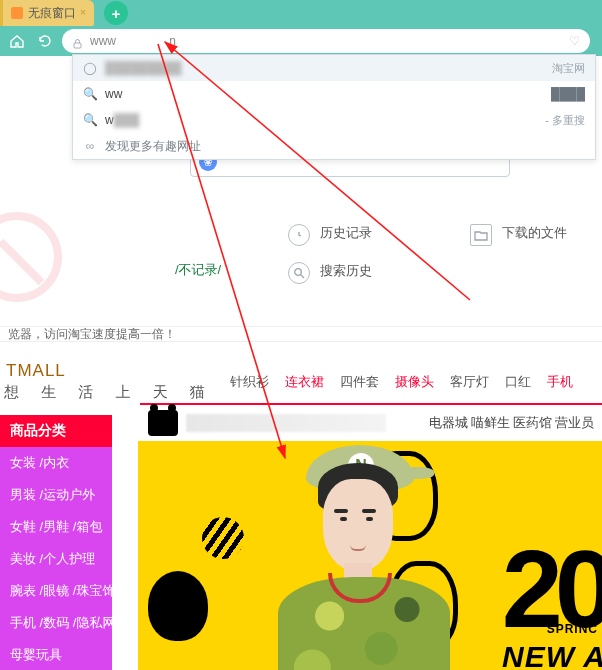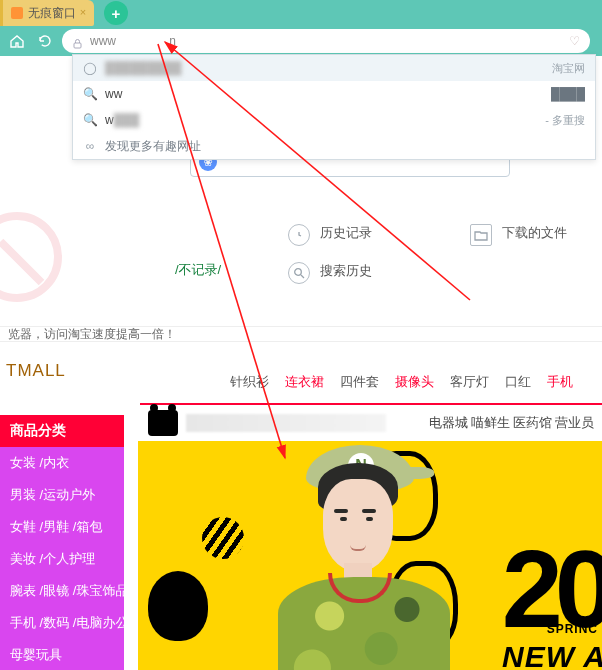--- a/index.html
+++ b/index.html
@@ -81,21 +81,21 @@
   .subnav{position:absolute;left:140px;right:0;top:48px;height:38px;display:flex;align-items:center;
       border-top:2px solid #ff0036}
   .subnav-logo{width:30px;height:26px;background:#000;border-radius:4px;margin:0 8px;position:relative}
   .subnav-logo::before,.subnav-logo::after{content:"";position:absolute;top:-6px;width:8px;height:8px;
       background:#000;border-radius:50%}
   .subnav-logo::before{left:2px}.subnav-logo::after{right:2px}
   .subnav-blur{flex:1;height:18px;background:linear-gradient(90deg,#e7e7e7,#f4f4f4);filter:blur(1px);margin-right:10px;max-width:200px}
   .subnav-links{display:flex;gap:3px;font-size:13px;color:#444;margin-left:auto;margin-right:8px}
 
   
-  .cats{position:absolute;left:0;top:60px;width:124px}
+  .cats{position:absolute;left:0;top:60px;width:112px}
   .cats-hd{background:#ff0036;color:#fff;font-size:14px;font-weight:bold;padding:7px 10px}
   .cats-list{background:#d946ef}
   .cats-list div{color:#fff;font-size:13px;padding:7px 10px;white-space:nowrap}
 
   
   .hero{position:absolute;left:138px;top:86px;right:0;bottom:0;background:#ffd500;overflow:hidden}
   .hero .stripeball{position:absolute;left:64px;top:76px;width:42px;height:42px;border-radius:50%;
       background:repeating-linear-gradient(125deg,#000 0 5px,#ffd500 5px 10px)}
   .hero .mascot{position:absolute;width:70px;height:90px;border:5px solid #000;border-radius:40% 40% 40% 40%/48% 48% 42% 42%}
   .hero .duck-body{position:absolute;width:60px;height:70px;background:#000;border-radius:50% 50% 45% 45%}
@@ -227,20 +227,21 @@
   </div>
 </div>
 <div class="no-record">/不记录/</div>
 
 <div class="defprompt">
   <span>览器，访问淘宝速度提高一倍！</span>
 </div>
 
 <div class="tmall">
   <div class="tmall-logo">TMALL</div>
+  <div class="tmall-slogan">想 生 活 上 天 猫</div>
 
   <div class="topcats">
     <span>针织衫</span>
     <span class="hot">连衣裙</span>
     <span>四件套</span>
     <span class="hot">摄像头</span>
     <span>客厅灯</span>
     <span>口红</span>
     <span class="hot">手机</span>
   </div>
@@ -257,21 +258,21 @@
   </div>
 
   <div class="cats">
     <div class="cats-hd">商品分类</div>
     <div class="cats-list">
       <div>女装 /内衣</div>
       <div>男装 /运动户外</div>
       <div>女鞋 /男鞋 /箱包</div>
       <div>美妆 /个人护理</div>
       <div>腕表 /眼镜 /珠宝饰品</div>
-      <div>手机 /数码 /电脑办公</div>
+      <div>手机 /数码 /隐私网页</div>
       <div>母婴玩具</div>
 
     </div>
   </div>
 
   <div class="hero">
     <div class="stripeball"></div>
     <div class="mascot" style="left:230px;top:10px"></div>
     <div class="mascot" style="left:250px;top:120px"></div>
     <div class="duck-body" style="left:10px;top:130px"></div>

